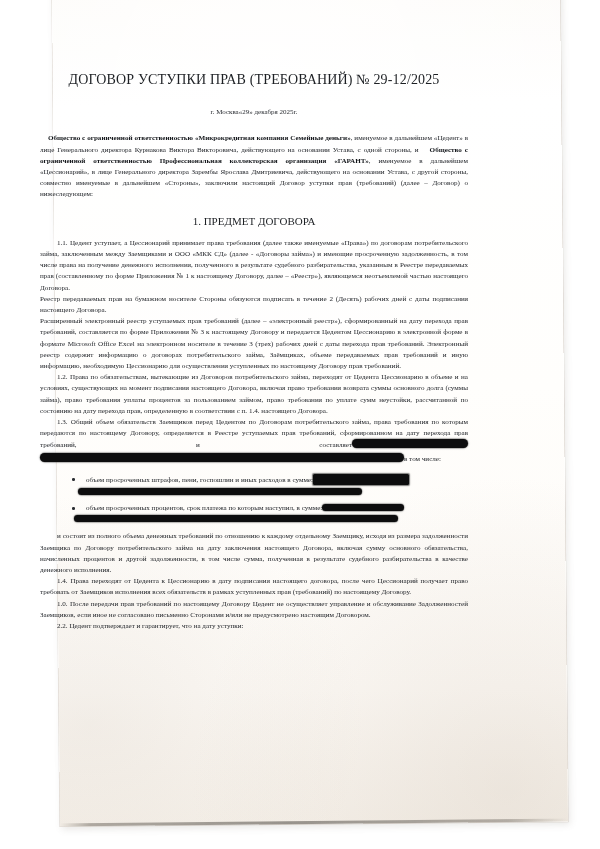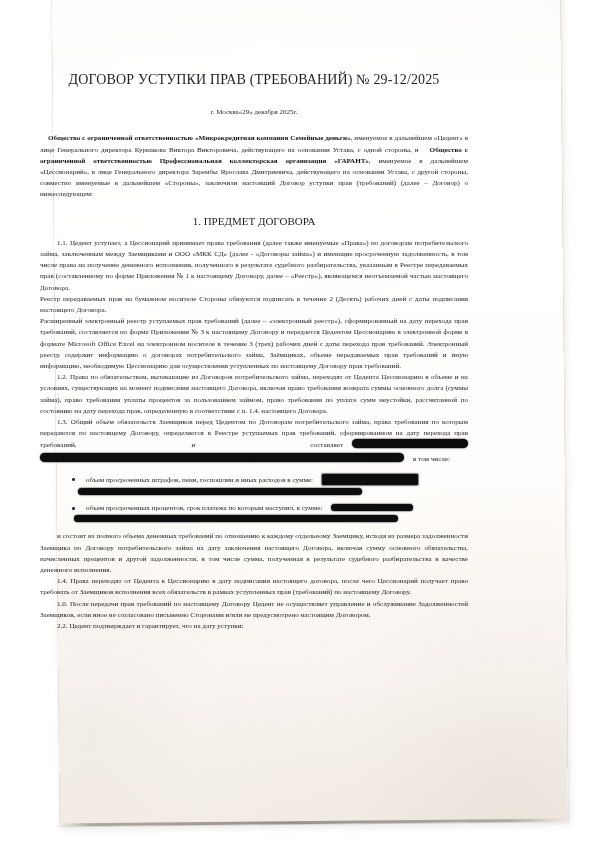--- a/index.html
+++ b/index.html
@@ -147,21 +147,21 @@
   .redact.tall { height: 8.5px; border-radius: 4.5px; }
   .redact.block { border-radius: 1.5px; height: 11px; vertical-align: -3px; }
   .redact-line {
     display: block;
     height: 7px;
     background: #0d0d0e;
     border-radius: 4px;
     box-shadow: 0 0 1.2px 0.4px rgba(10,10,10,0.55);
     margin: 1.5px 0;
   }
-  .inline-after { margin-left: 9px; }
+  .inline-after { margin-left: 0; }
 
   
   #sheet { filter: blur(0.14px); }
 </style>
 </head>
 <body>
 
 <div id="scene">
 
   <div id="paper"></div>

